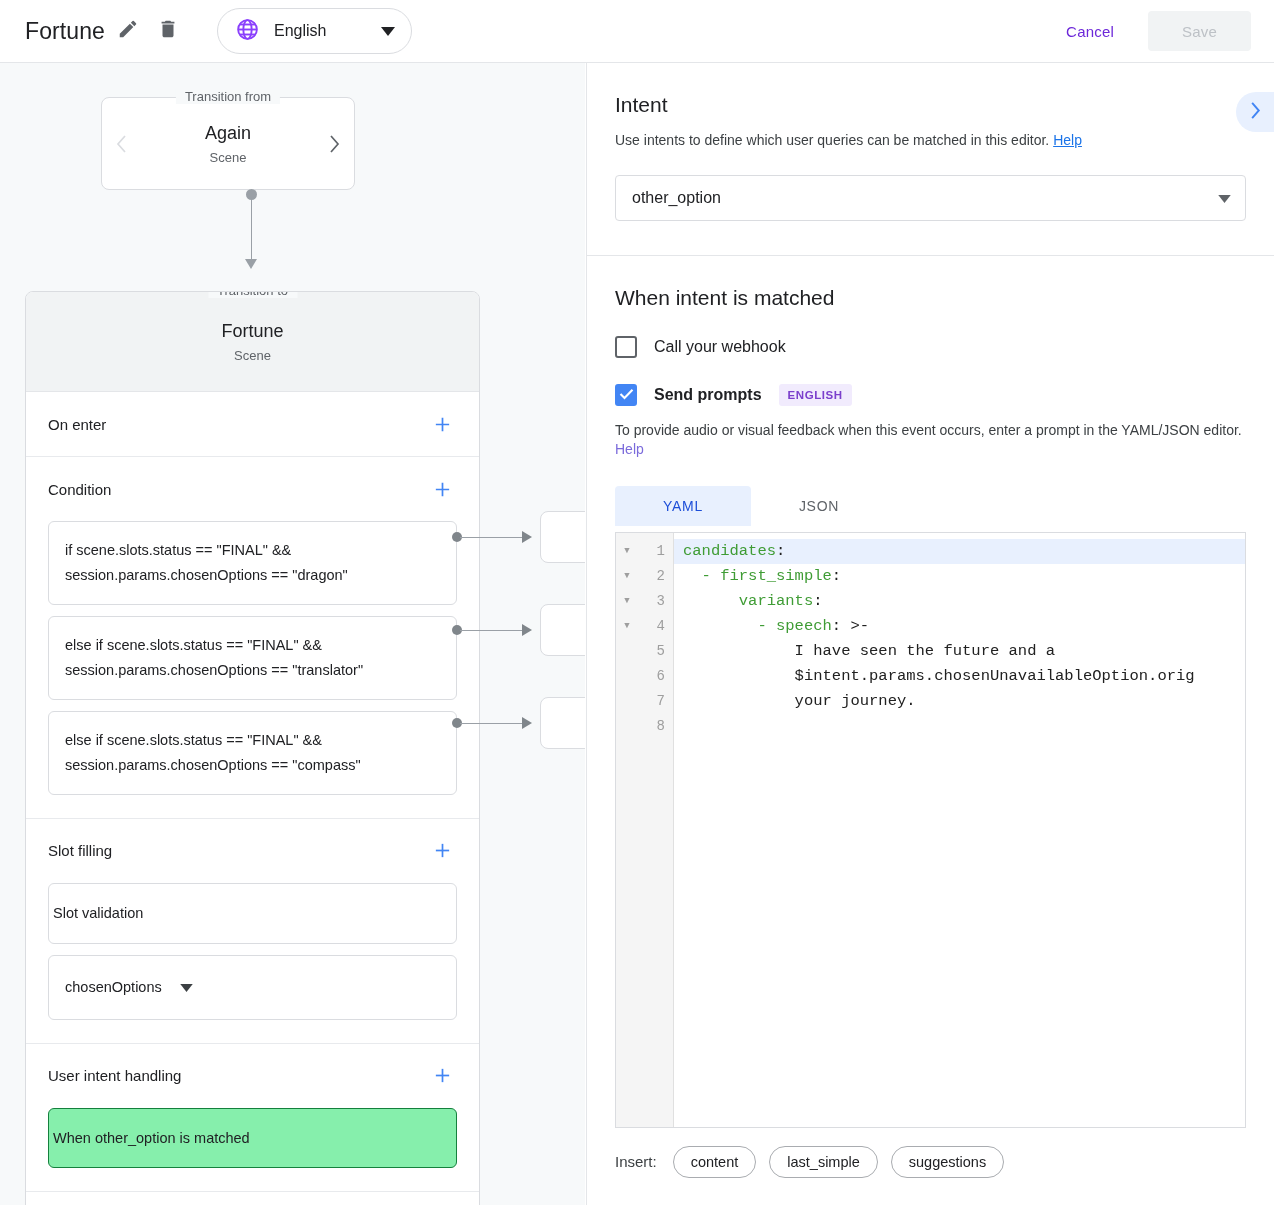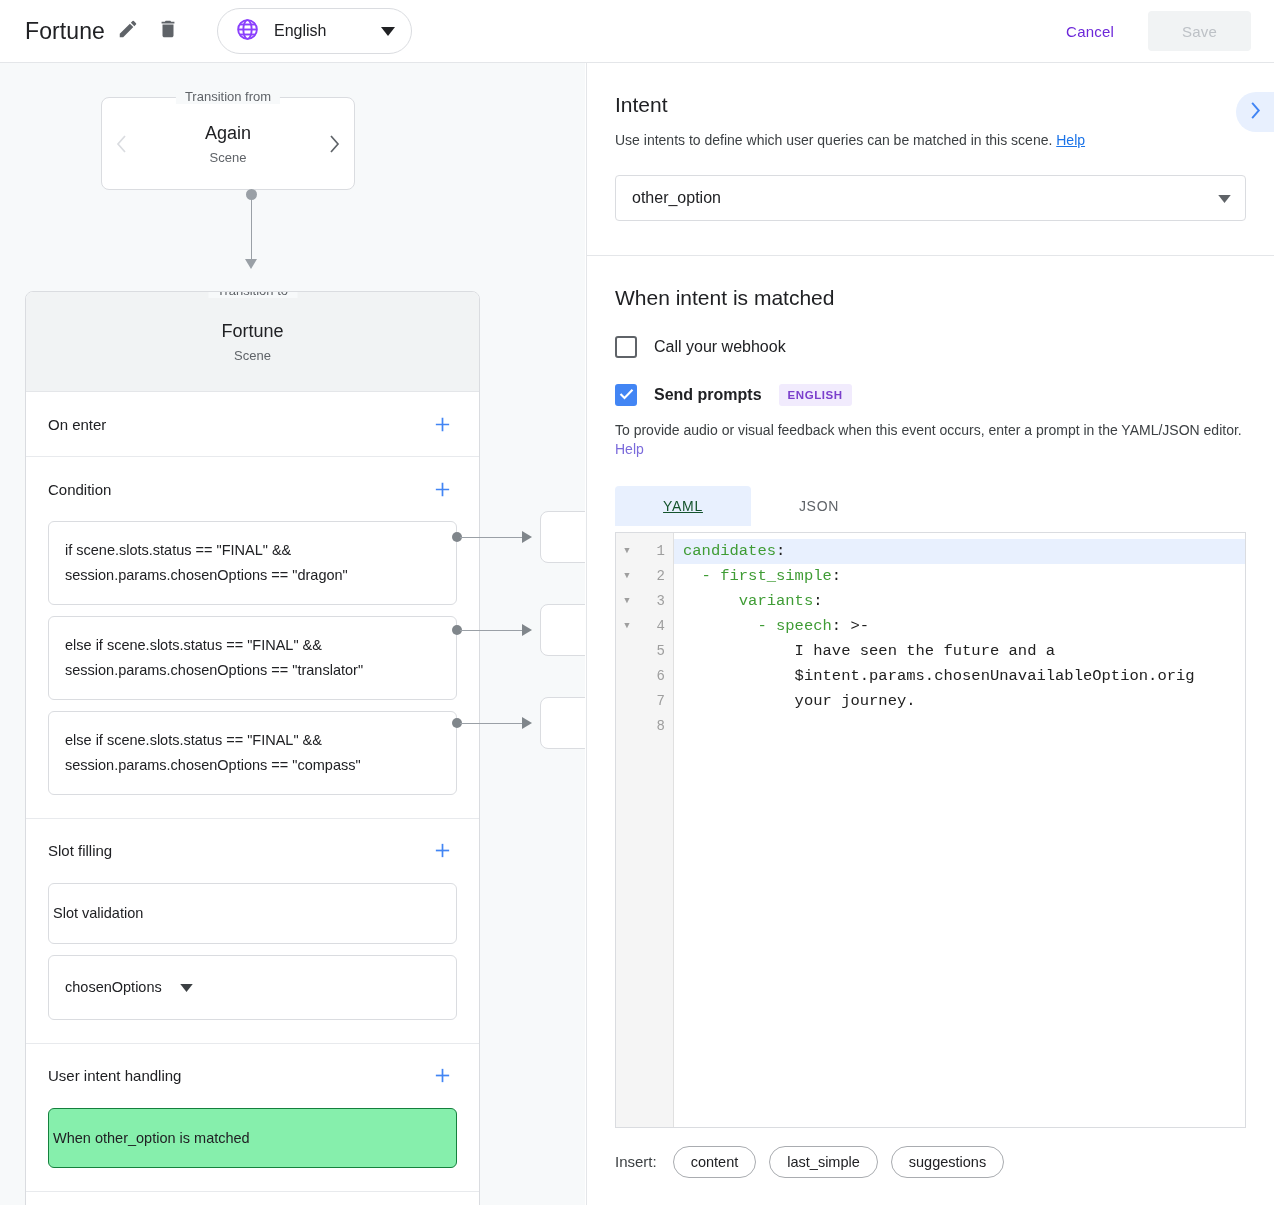--- a/index.html
+++ b/index.html
@@ -294,21 +294,21 @@
   .tab {
     min-width: 136px;
     height: 40px;
     display: flex; align-items: center; justify-content: center;
     font-size: 14px;
     letter-spacing: .7px;
     color: #5f6368;
     cursor: pointer;
     border-radius: 4px 4px 0 0;
   }
-  .tab.active { background: #e8f0fe; color: #14532d; text-decoration: underline; }
+  .tab.active { background: #e8f0fe; color: #1d4ed8; }
 
   .editor {
     margin-top: 6px;
     height: 596px;
     border: 1px solid #dadce0;
     background: #fff;
     display: flex;
     overflow: hidden;
     position: relative;
   }
@@ -545,21 +545,21 @@
     <span>
       <svg width="12" height="19" viewBox="0 0 12 20" fill="none" stroke="#4285f4" stroke-width="2" aria-hidden="true">
         <polyline points="3,2 10,10 3,18"></polyline>
       </svg>
     </span>
   </div>
 
   <div class="rp-section">
     <h2 class="rp-h2">Intent</h2>
     <div class="rp-desc">
-      <span>Use intents to define which user queries can be matched in this scene.</span>
+      <span>Use intents to define which user queries can be matched in this editor.</span>
       <a class="help-link">Help</a>
     </div>
     <div class="select-box">
       <span class="sel-val">other_option</span>
       <span>
         <svg width="13" height="8" viewBox="0 0 14 9" aria-hidden="true">
             <polygon points="0,0 14,0 7,9" fill="#5f6368"></polygon>
           </svg>
       </span>
     </div>

